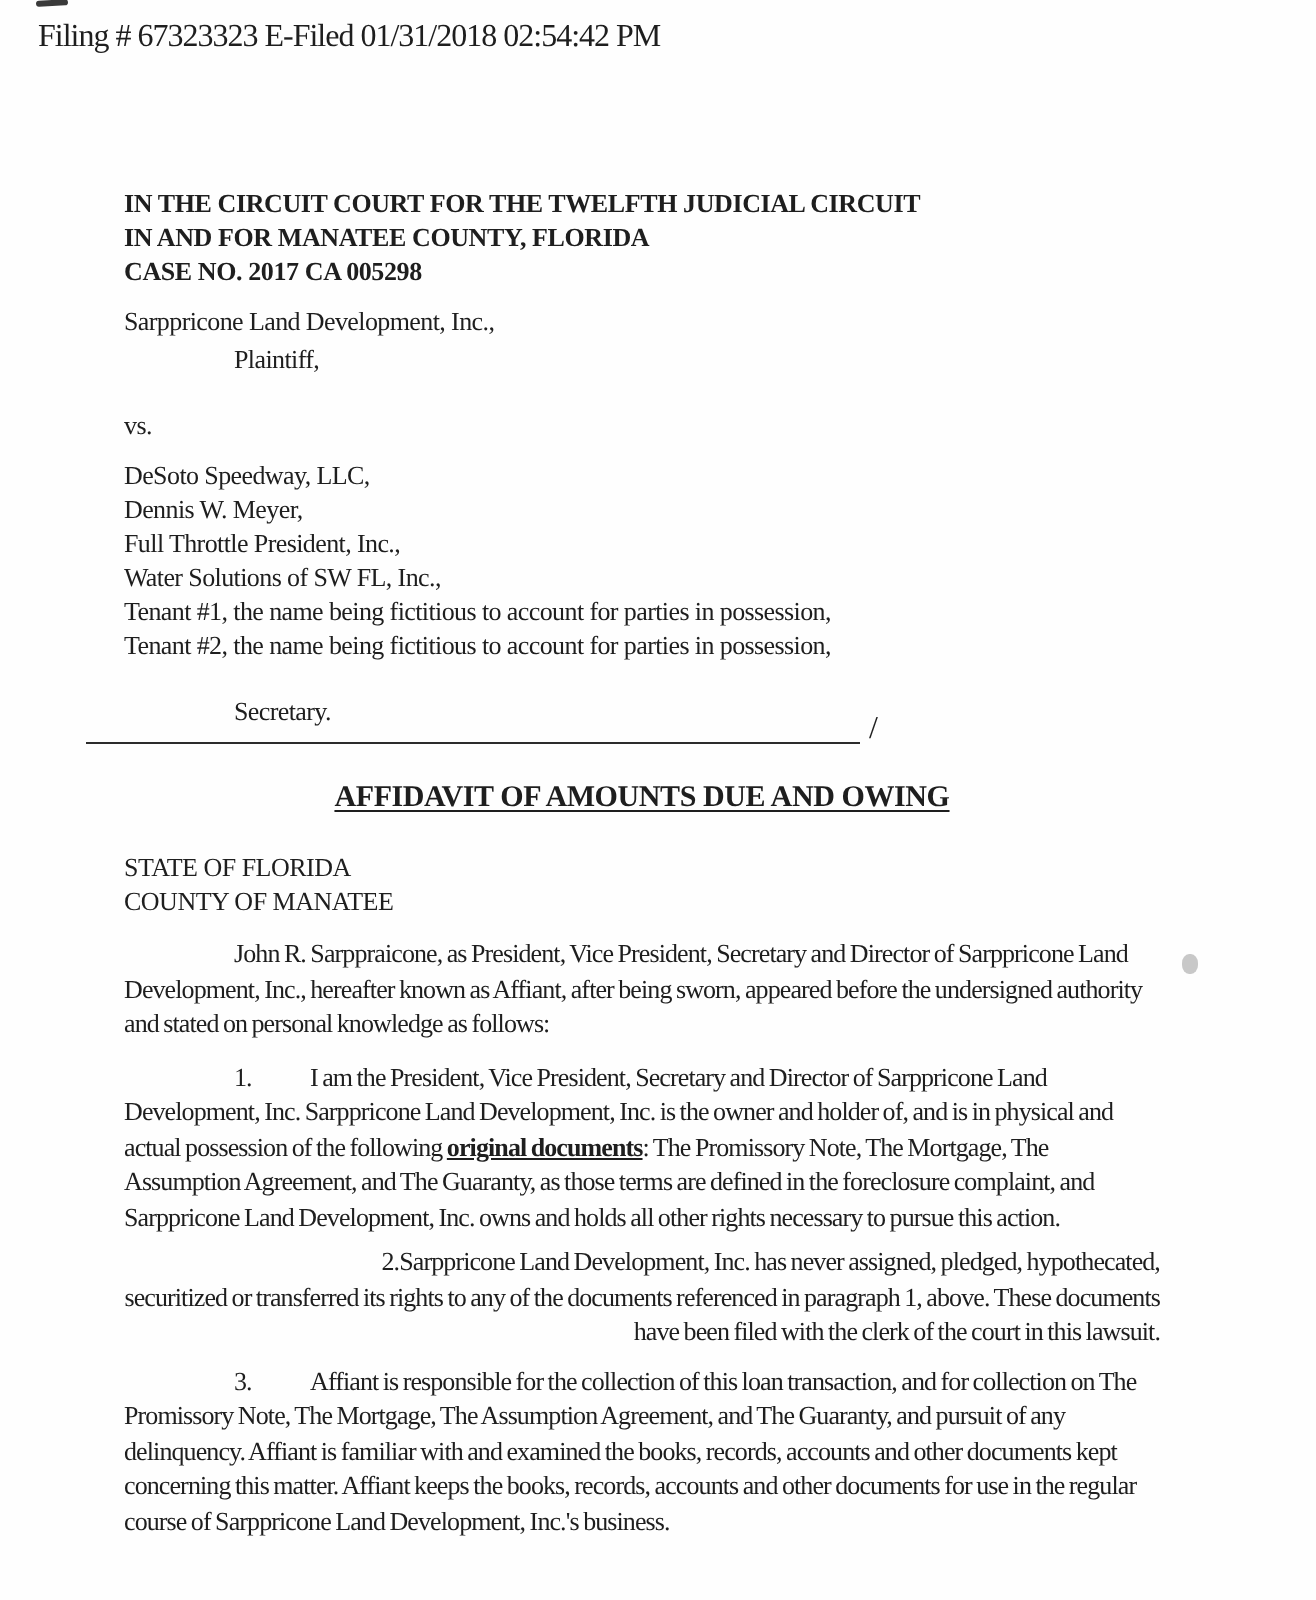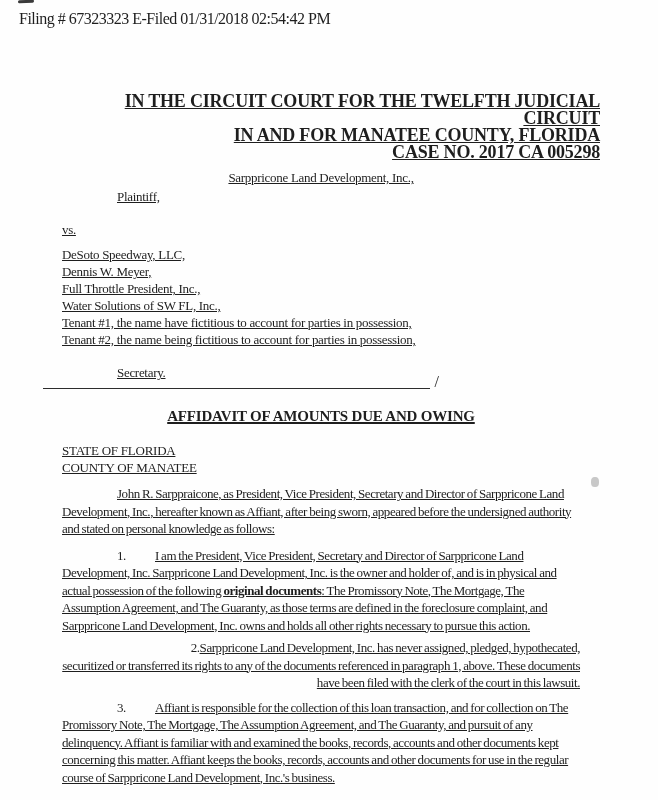--- a/index.html
+++ b/index.html
@@ -8,21 +8,20 @@
     background: #ffffff;
   }
   .page {
     position: relative;
     width: 658px;
     height: 800px;
     background: #fefefe;
     overflow: hidden;
     font-family: "Liberation Serif", "DejaVu Serif", serif;
     color: #1e1e1e;
-    text-decoration: underline;
   }
   
   .filing-stamp {
     position: absolute;
     top: 10px;
     left: 19px;
     font-size: 16px;
     letter-spacing: -0.5px;
     white-space: nowrap;
   }
@@ -43,33 +42,33 @@
     top: 477px;
     width: 8px;
     height: 10px;
     background: #9a9a9a;
     opacity: 0.55;
     border-radius: 45%;
   }
   
   .court-header {
     margin: 93px 58px 0 62px;
-    text-align: right;
+    text-align: left;
     font-weight: bold;
-    font-size: 18px;
+    font-size: 13px;
     line-height: 17px;
     letter-spacing: -0.2px;
   }
   
   .caption-text {
     font-size: 13px;
     line-height: 17px;
     letter-spacing: -0.3px;
   }
-  .plaintiff-name        { margin: 8px 78px 0 62px; text-align: center; }
+  .plaintiff-name        { margin: 8px 78px 0 62px; }
   .plaintiff-designation { margin: 2px 78px 0 117px; }
   .versus                { margin: 16px 78px 0 62px; }
   .defendants-list       { margin: 8px 78px 16px 62px; }
   .defendants-designation{ margin: 9px 78px 0 117px; }
   .divider {
     position: relative;
     margin: 7px 0 0 43px;
     width: 387px;
     height: 2px;
     border-top: 1.6px solid #2c2c2c;
@@ -141,21 +140,21 @@
 
   <div class="caption-text plaintiff-name">Sarppricone Land Development, Inc.,</div>
   <div class="caption-text plaintiff-designation">Plaintiff,</div>
   <div class="caption-text versus">vs.</div>
 
   <div class="caption-text defendants-list">
     <div>DeSoto Speedway, LLC,</div>
     <div>Dennis W. Meyer,</div>
     <div>Full Throttle President, Inc.,</div>
     <div>Water Solutions of SW FL, Inc.,</div>
-    <div>Tenant #1, the name have fictitious to account for parties in possession,</div>
+    <div>Tenant #1, the name being fictitious to account for parties in possession,</div>
     <div>Tenant #2, the name being fictitious to account for parties in possession,</div>
   </div>
 
   <div class="caption-text defendants-designation">Secretary.</div>
 
   <div class="divider">
       <span class="slash">/</span>
     </div>
 
   <div class="doc-title"><span class="underlined">AFFIDAVIT OF AMOUNTS DUE AND OWING</span></div>

